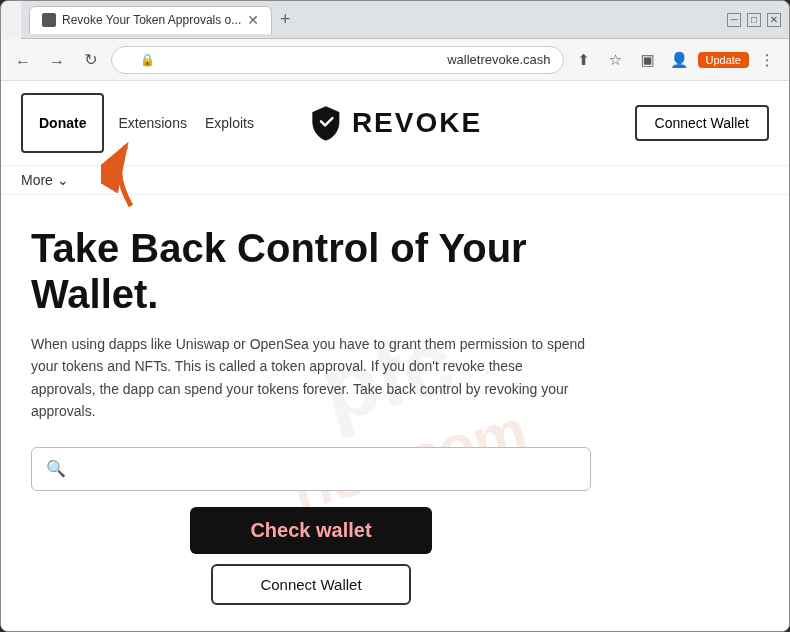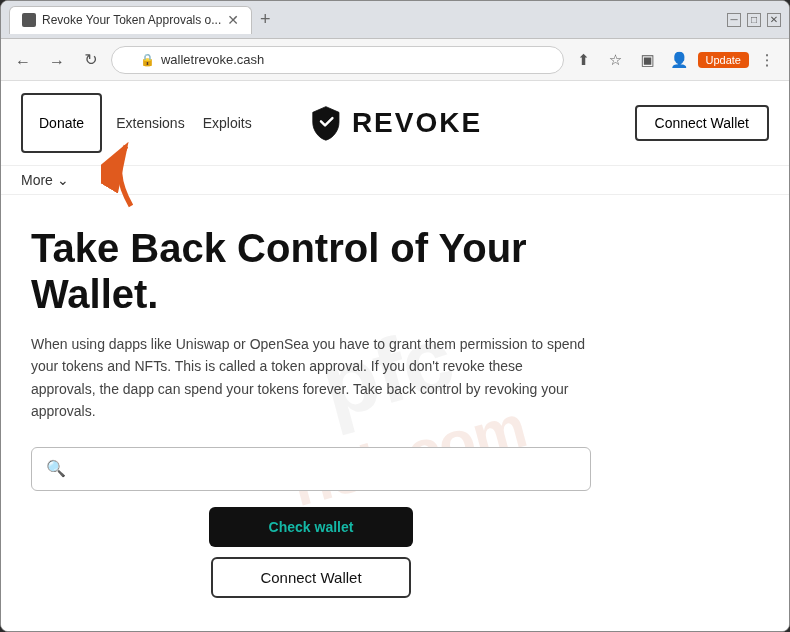--- a/index.html
+++ b/index.html
@@ -18,20 +18,21 @@
     }
 
     .browser-title-bar {
       background: #dee1e6;
       height: 38px;
       display: flex;
       align-items: center;
       padding: 0 8px;
       gap: 18px;
       border-bottom: 1px solid #c0c0c0;
+      margin-left: 20px;
     }
 
     .tab-bar {
       display: flex;
       align-items: flex-end;
       gap: 0;
       flex: 1;
     }
 
     .tab-active {
@@ -133,20 +134,21 @@
     }
 
     .address-bar-inner {
       flex: 1;
       height: 26px;
       border: none;
       background: transparent;
       font-size: 13px;
       outline: none;
       color: #333;
+      text-align: right;
     }
 
     .lock-icon {
       font-size: 12px;
       color: #666;
     }
 
     .toolbar-actions {
       display: flex;
       align-items: center;
@@ -192,21 +194,21 @@
       border-bottom: 1px solid #eee;
       gap: 10px;
       position: relative;
     }
 
     .donate-btn {
       border: 2px solid #333;
       background: white;
       padding: 20px 16px;
       font-size: 14px;
-      font-weight: 400;
+      font-weight: 700;
       cursor: pointer;
       border-radius: 4px;
     }
 
     .extensions-link {
       font-size: 14px;
       color: #333;
       text-decoration: none;
       cursor: pointer;
       padding: 6px 4px;
@@ -343,24 +345,24 @@
       flex-direction: column;
       align-items: center;
       gap: 10px;
       max-width: 560px;
       position: relative;
       z-index: 1;
     }
 
     .check-wallet-btn {
       background: #111;
-      color: #14b8a6;
+      color: #fca5a5;
       border: none;
       padding: 12px 60px;
-      font-size: 14px;
+      font-size: 20px;
       font-weight: 600;
       cursor: pointer;
       border-radius: 6px;
       min-width: 200px;
     }
 
     .connect-wallet-btn {
       background: white;
       color: #111;
       border: 2px solid #333;

